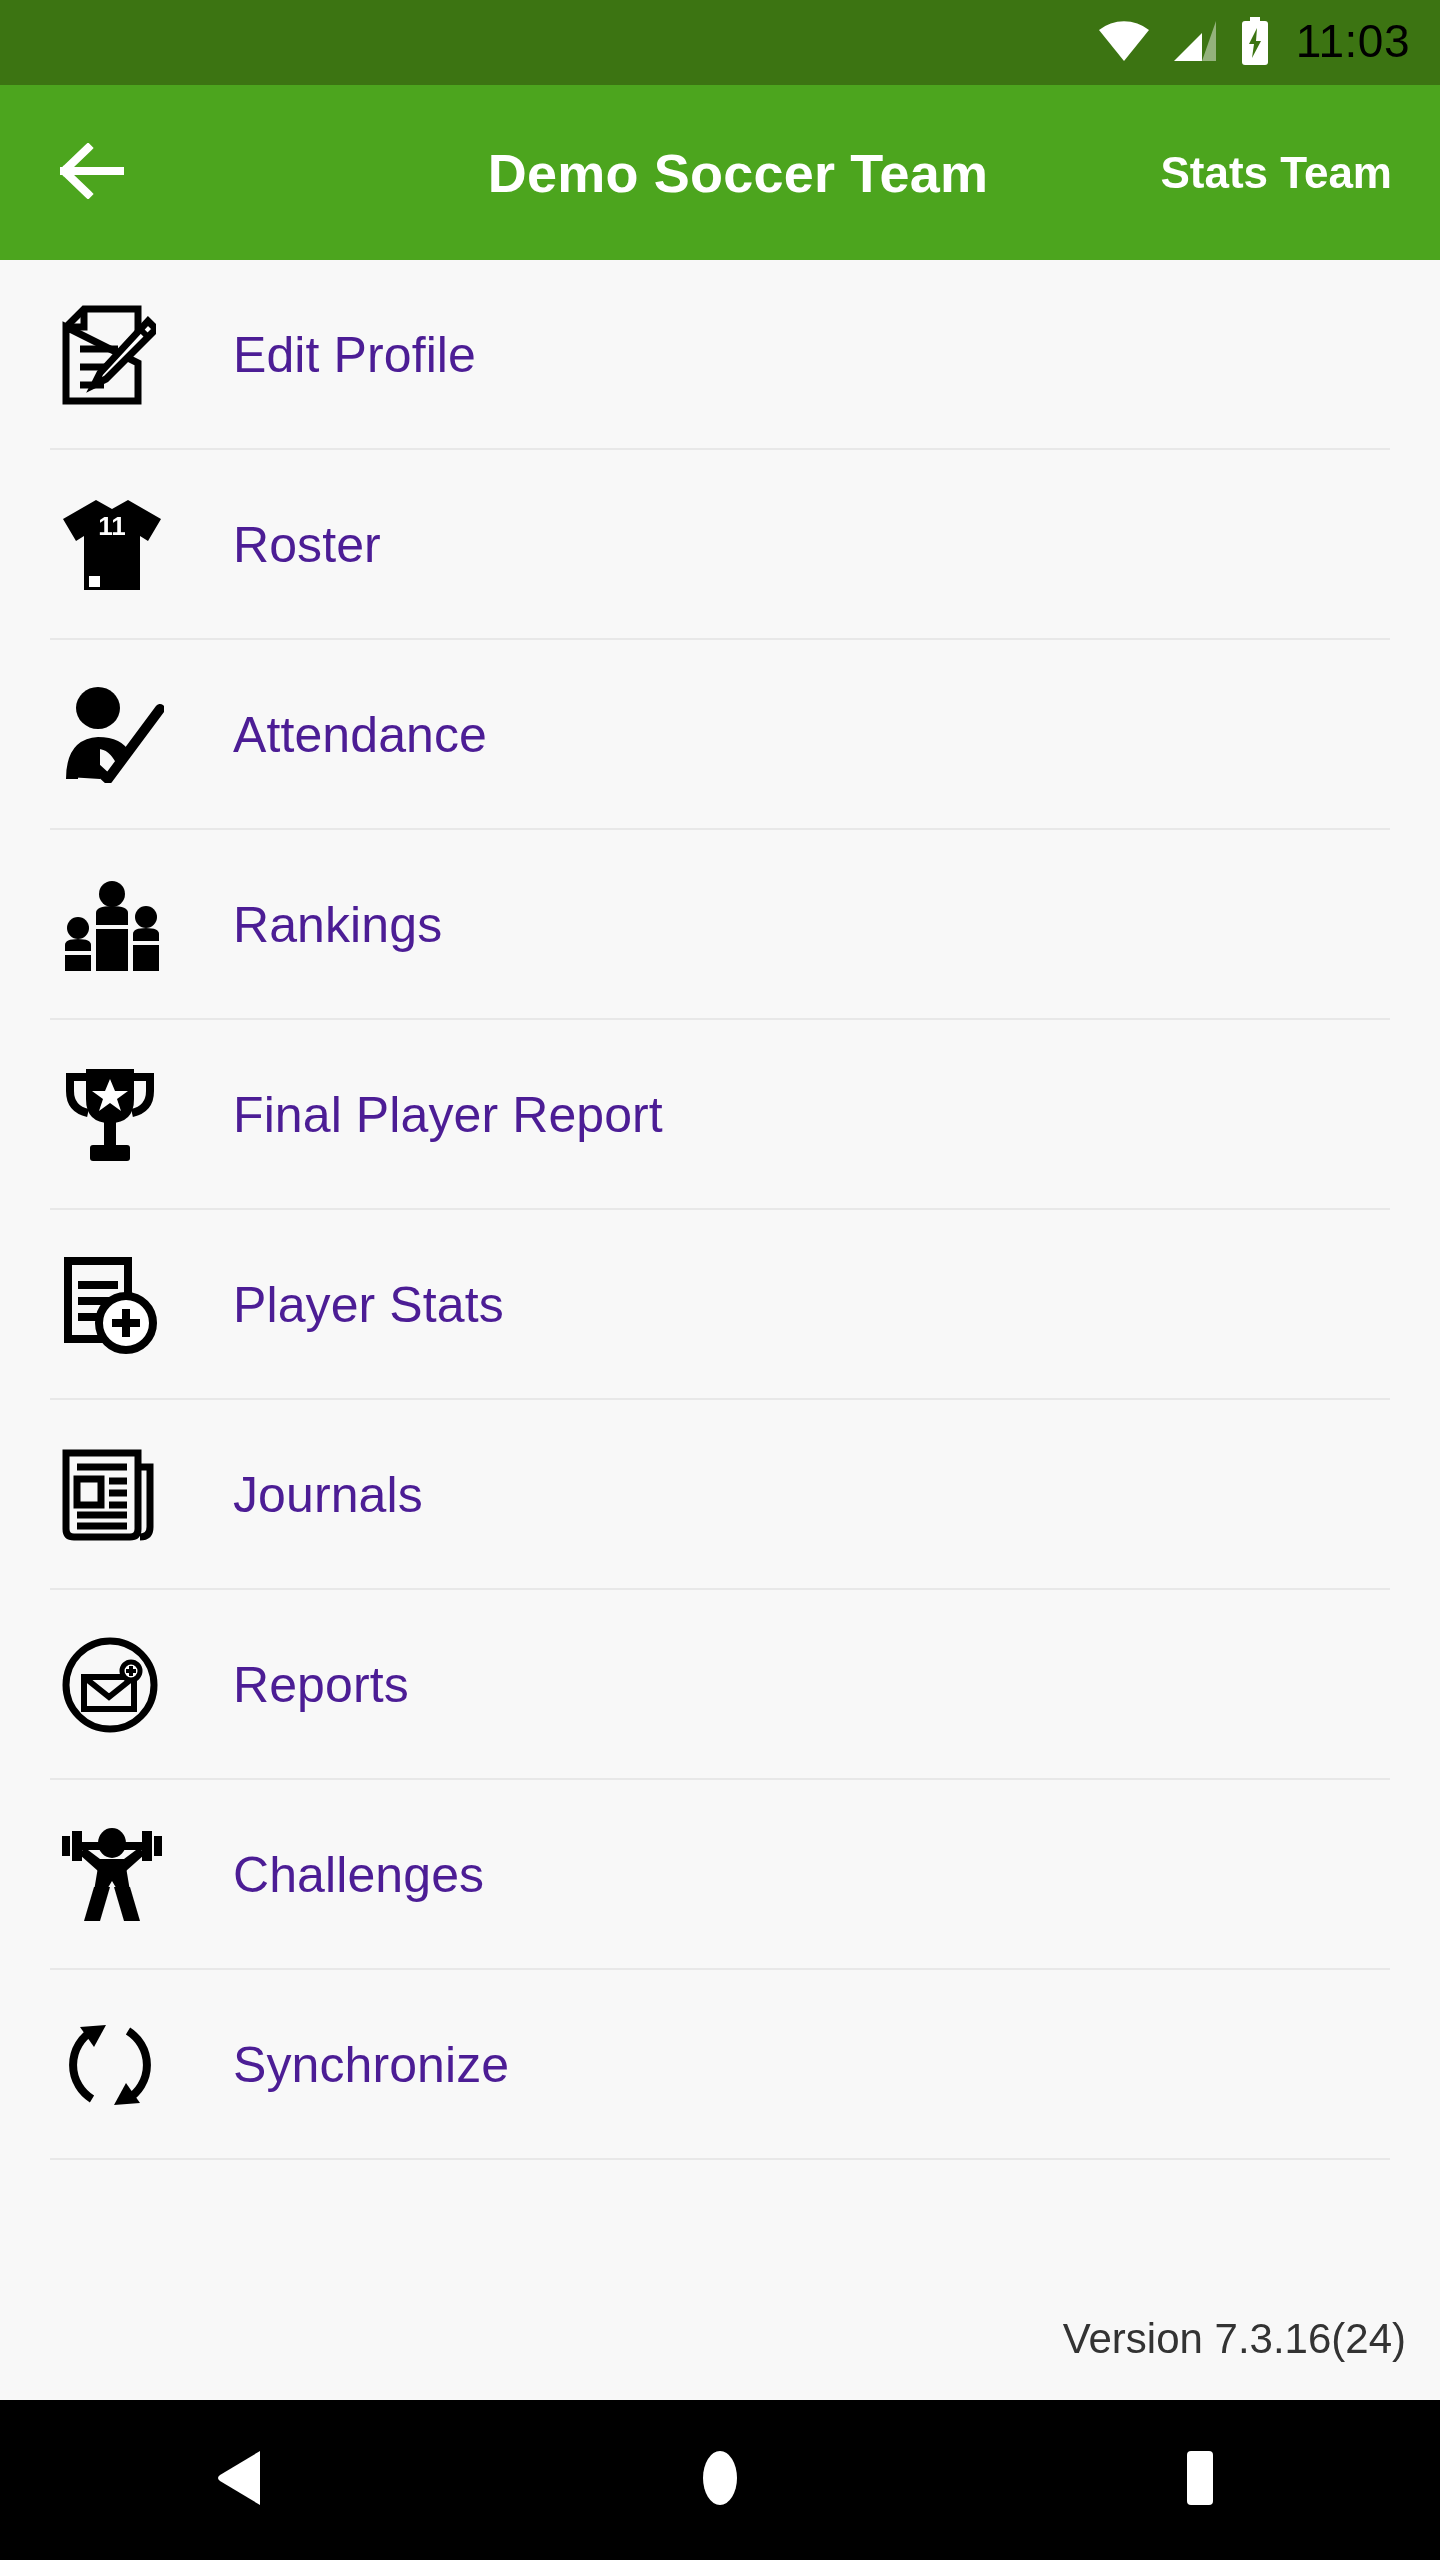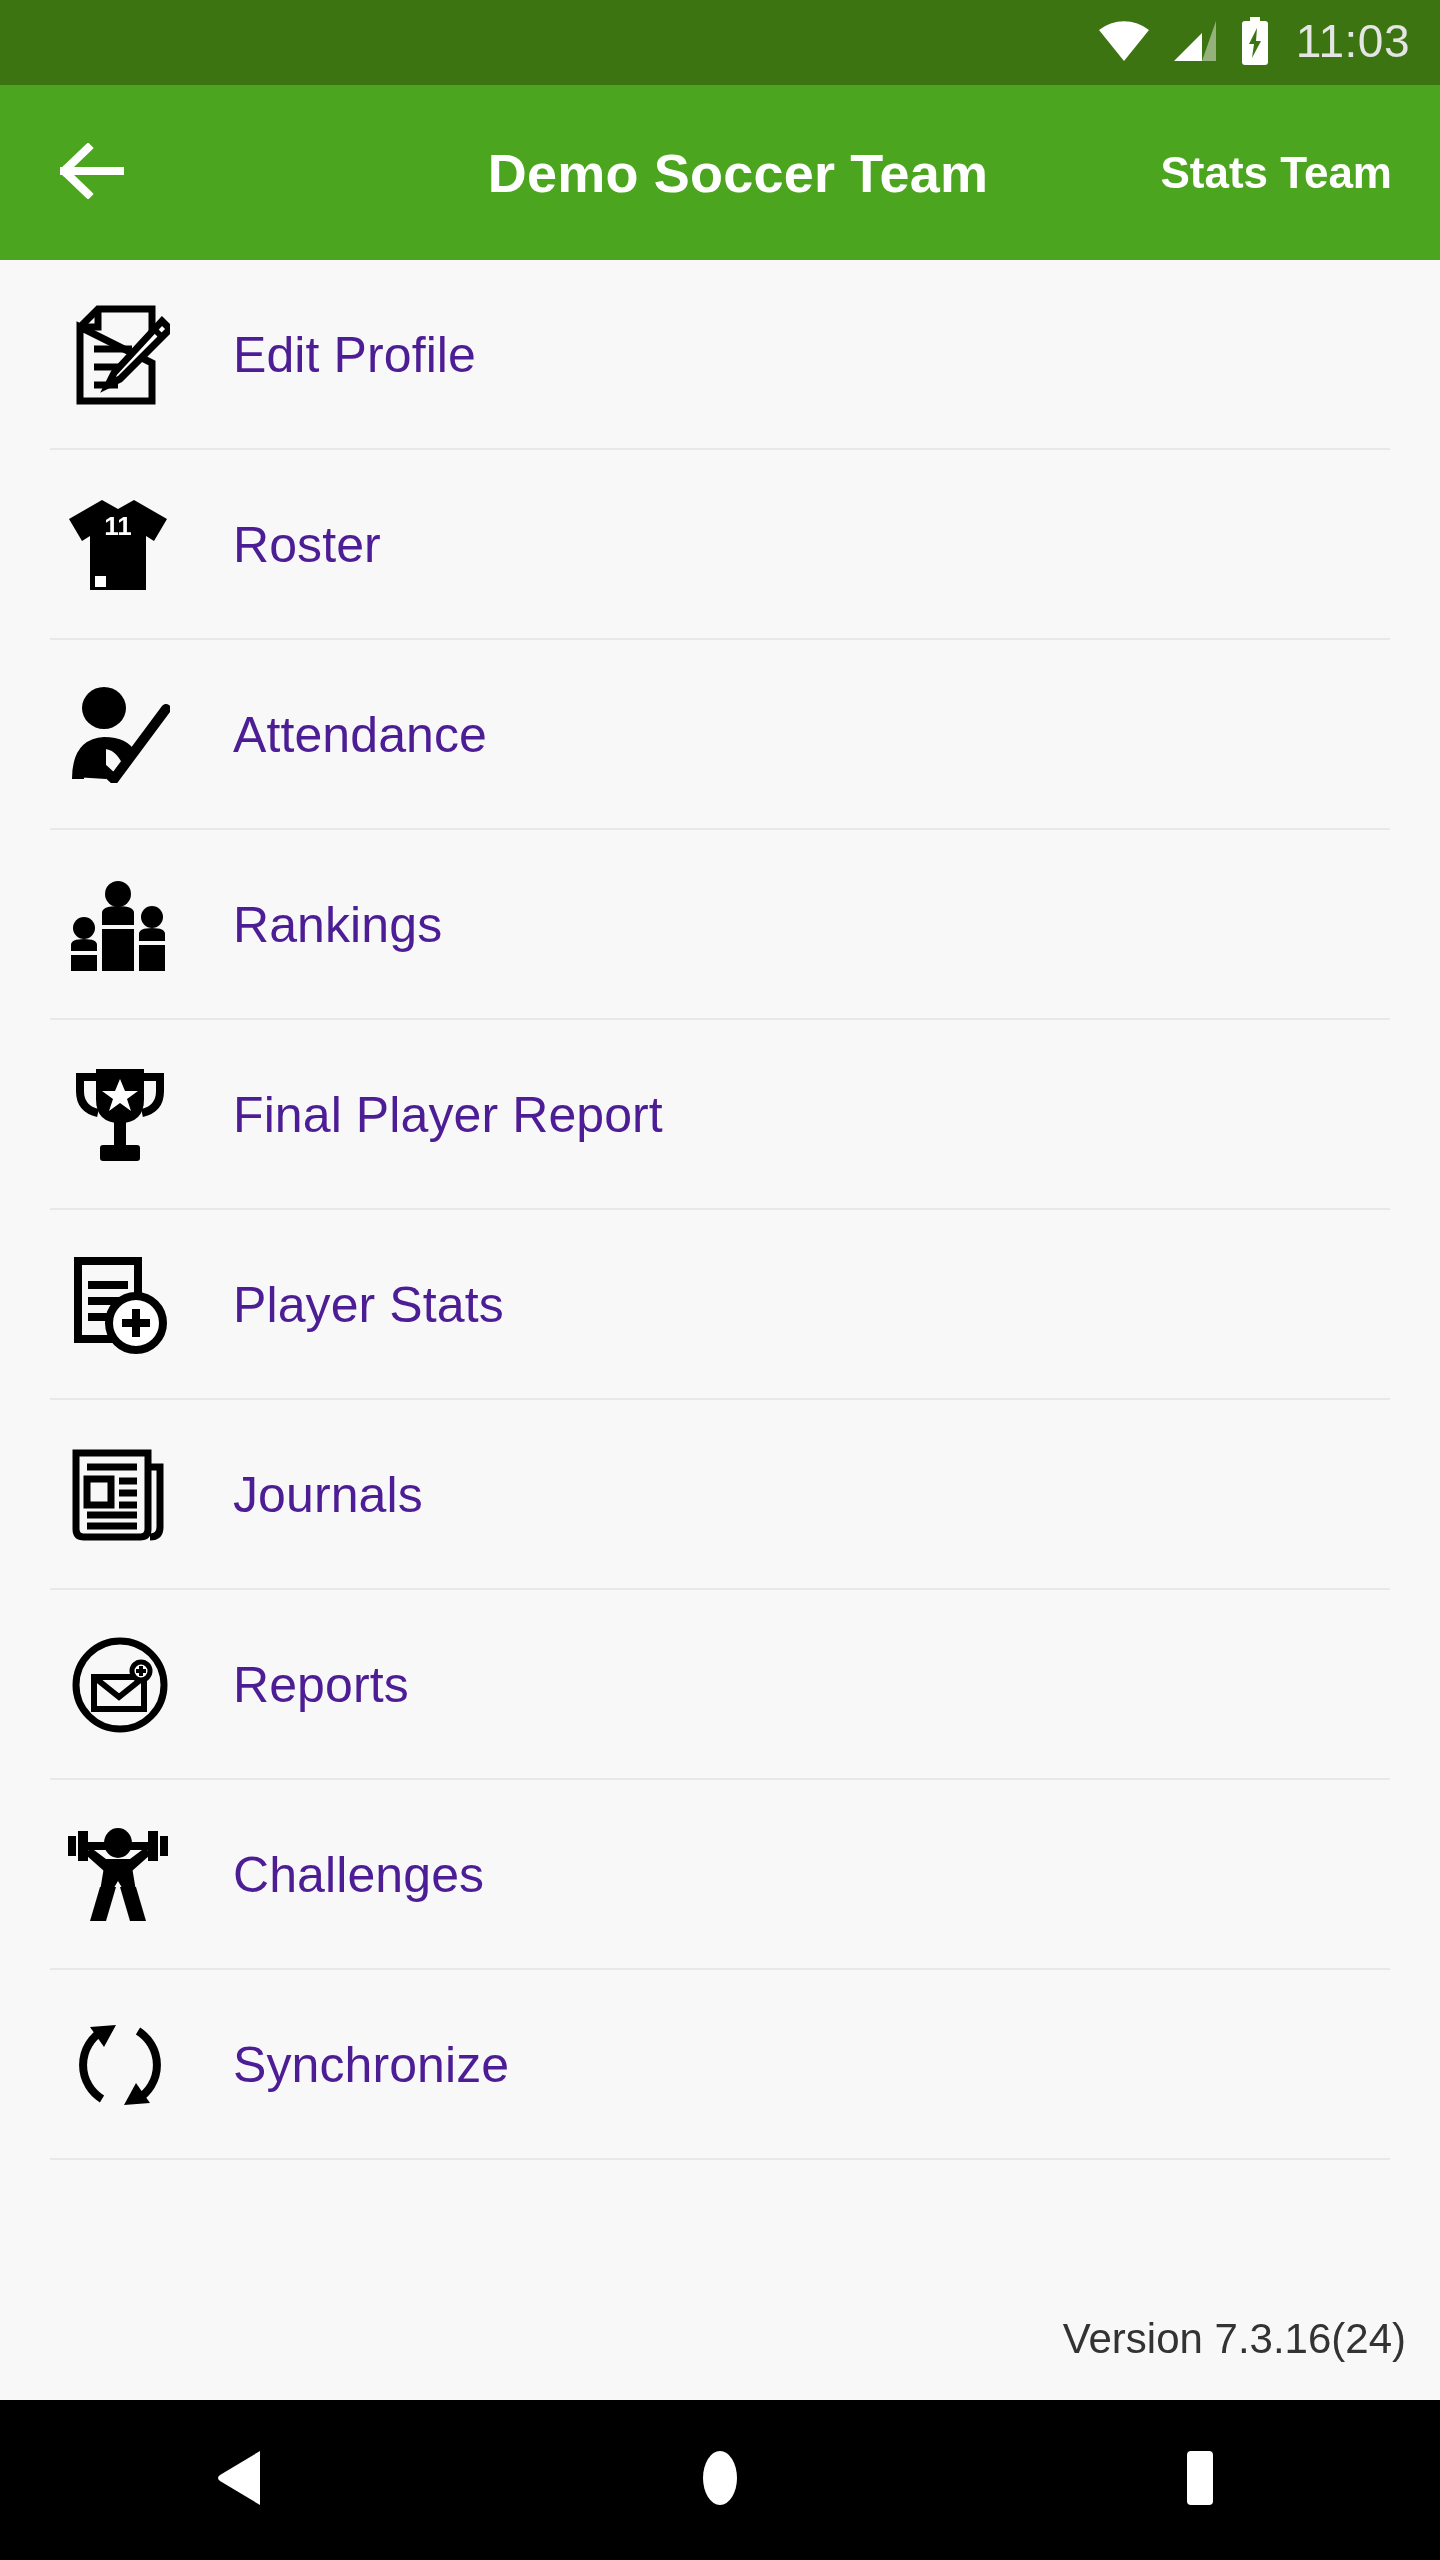--- a/index.html
+++ b/index.html
@@ -14,21 +14,21 @@
   
   .status-bar {
     position:absolute; top:0; left:0;
     width:1440px; height:85px;
     background:#3C7412;
     display:flex; align-items:center; justify-content:flex-end;
     padding-right:30px;
   }
   .status-icons { display:flex; align-items:center; gap:22px; }
   .status-time {
-    color:#e5e5e5; font-size:46px; font-weight:400;
+    color:#000000; font-size:46px; font-weight:400;
     letter-spacing:0.5px; margin-left:26px; line-height:1;
     padding-bottom:3px;
   }
 
   
   .app-bar {
     position:absolute; top:85px; left:0;
     width:1440px; height:175px;
     background:#4CA51E;
     display:flex; align-items:center;
@@ -66,21 +66,21 @@
     cursor:pointer;
     background:#F8F8F8;
   }
   .menu-item .divider {
     position:absolute; bottom:0; left:50px; right:50px;
     height:2px; background:#E8E8E8;
   }
   .menu-item:last-child .divider { background:#E8E8E8; }
   .item-icon {
     width:110px; margin-left:60px;
-    display:flex; align-items:center; justify-content:flex-end;
+    display:flex; align-items:center; justify-content:flex-start;
     flex-shrink:0;
   }
   .item-icon svg { display:block; }
   .item-label {
     margin-left:63px;
     font-size:50px; color:#4c1d95; font-weight:400;
     letter-spacing:0.1px; line-height:1;
   }
 
   

